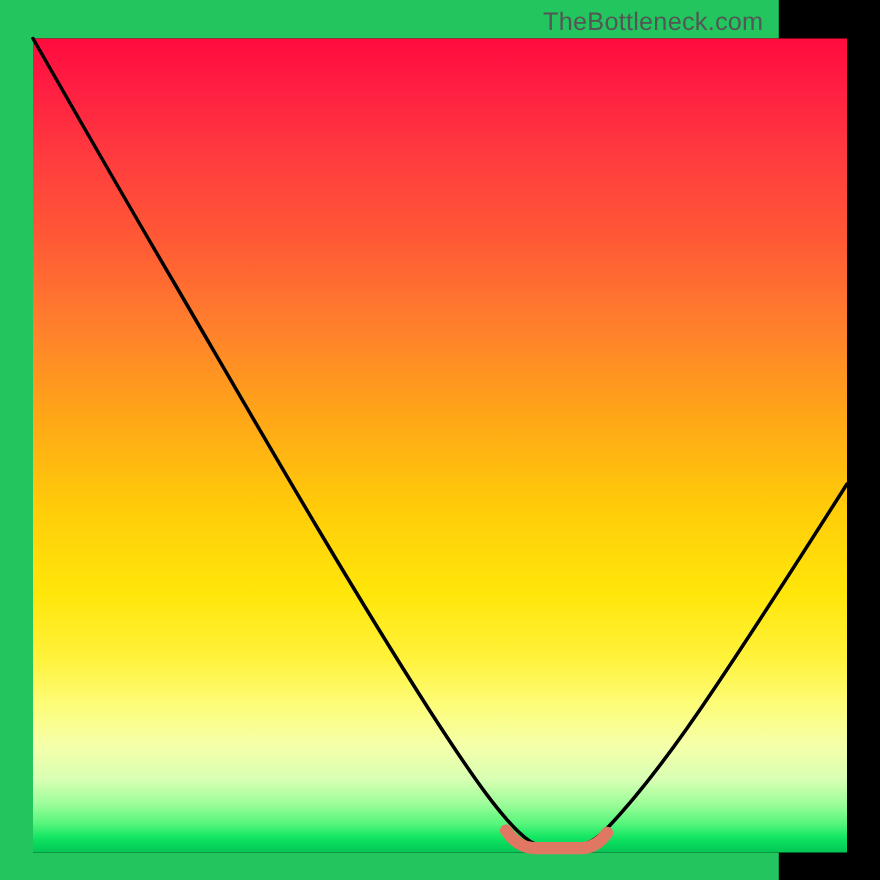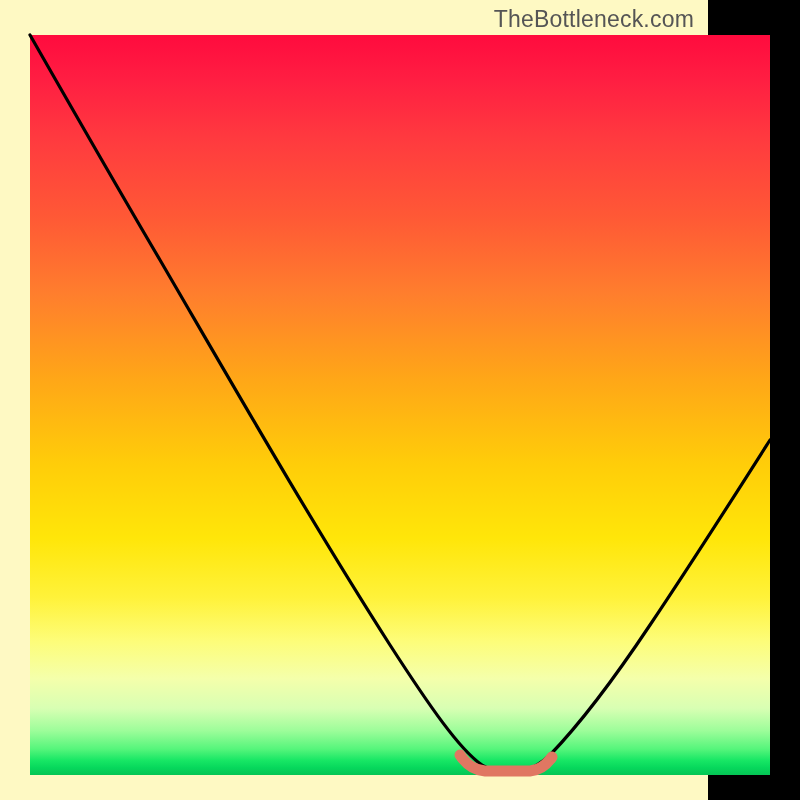--- a/index.html
+++ b/index.html
@@ -8,21 +8,21 @@
     width: 800px;
     height: 800px;
     background: #000;
     overflow: hidden;
     font-family: Arial, Helvetica, sans-serif;
   }
   .stage {
     position: relative;
     width: 708px;
     height: 800px;
-    background: #fef9c3;
+    background: #22c55e;
   }
   .watermark {
     position: absolute;
     top: 6px;
     right: 14px;
     color: #555;
     font-size: 23px;
     font-weight: 500;
     letter-spacing: 0.2px;
     z-index: 50;

